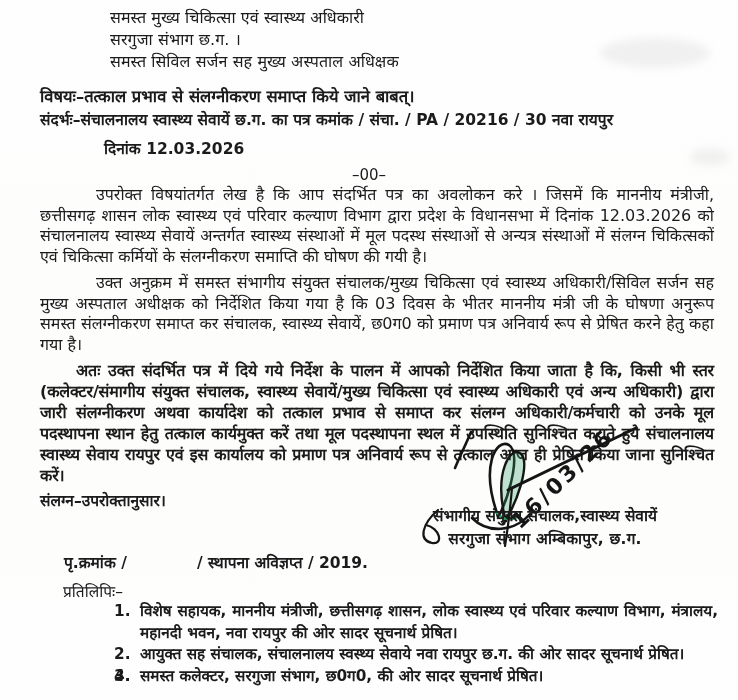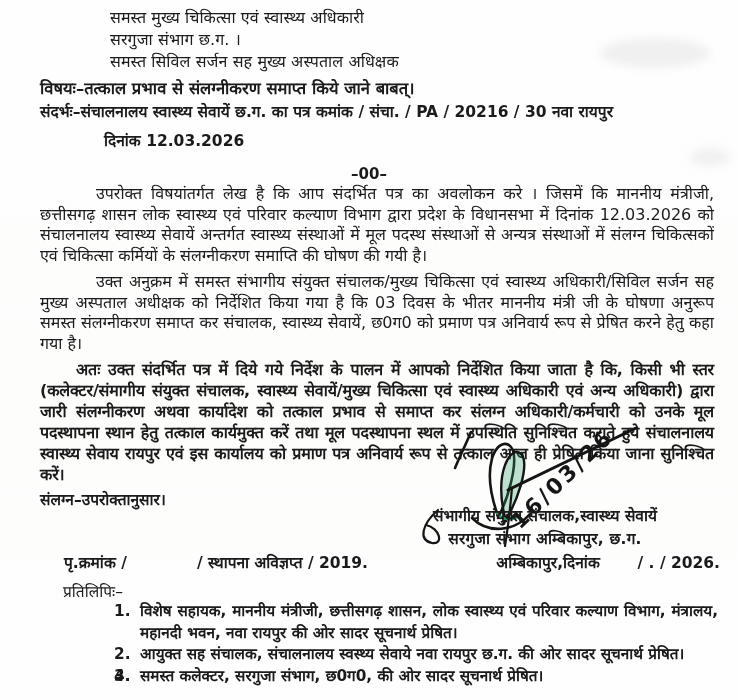--- a/index.html
+++ b/index.html
@@ -13,25 +13,25 @@
     position:relative;width:738px;height:700px;overflow:hidden;
     background:linear-gradient(180deg,#fefefe 0%,#fdfdfc 60%,#fefefe 100%);
   }
   .smudge{position:absolute;border-radius:50%;filter:blur(4px);pointer-events:none;}
   .smudge.s1{top:38px;left:600px;width:110px;height:30px;background:rgba(175,175,175,0.18);}
   .smudge.s2{top:148px;left:690px;width:40px;height:18px;background:rgba(170,170,170,0.15);}
 
   .addr-block{margin:7px 0 0 110px;font-size:16px;line-height:22px;font-weight:400;letter-spacing:.1px;}
   .addr-line{white-space:nowrap;}
 
-  .subject{margin:5px 24px 0 40px;font-size:16.5px;font-weight:700;line-height:22px;}
+  .subject{margin:13px 24px 0 40px;font-size:16.5px;font-weight:700;line-height:22px;}
   .reference{margin:2px 24px 0 40px;font-size:15.5px;line-height:21px;font-weight:600;}
   .ref-date{margin-left:64px;font-weight:600;margin-top:8px;}
 
-  .divider{text-align:center;margin-top:14px;font-size:15px;font-weight:700;line-height:16px;}
+  .divider{text-align:center;margin-top:7px;font-size:15px;font-weight:400;line-height:16px;}
 
   .para{margin:0 24px 0 40px;font-size:16px;line-height:20.5px;text-align:justify;}
   .para.p1{text-indent:56px;margin-top:2px;}
   .para.p2{text-indent:56px;margin-top:6px;}
   .para.p3{text-indent:36px;margin-top:5px;font-weight:700;letter-spacing:-0.15px;line-height:21px;}
 
   .enclosure{margin:3px 0 0 40px;font-size:15.5px;font-weight:600;}
 
   .sig-svg{position:absolute;top:418px;left:408px;pointer-events:none;}
   .sig-title{
@@ -101,21 +101,20 @@
     <text transform="translate(112,112) rotate(-44)" font-size="22" font-weight="700" letter-spacing="3" fill="#151515">16/03/26</text>
   </svg>
 
   <div class="sig-title">
     <div class="t1">संभागीय संयुक्त संचालक,स्वास्थ्य सेवायें</div>
     <div class="t2">सरगुजा संभाग अम्बिकापुर, छ.ग.</div>
   </div>
 
   <div class="endorsement">
     <span>पृ.क्रमांक /             / स्थापना अविज्ञप्त / 2019.</span>
-    <span>अम्बिकापुर,दिनांक       / . / 2026.</span>
   </div>
 
   <div class="copy-heading">प्रतिलिपिः–</div>
 
   <div class="copy-list">
     <div class="copy-item">
       <span class="num">1.</span>
       <span>विशेष सहायक, माननीय मंत्रीजी, छत्तीसगढ़ शासन, लोक स्वास्थ्य एवं परिवार कल्याण विभाग, मंत्रालय, महानदी भवन, नवा रायपुर की ओर सादर सूचनार्थ प्रेषित।</span>
     </div>
     <div class="copy-item">

